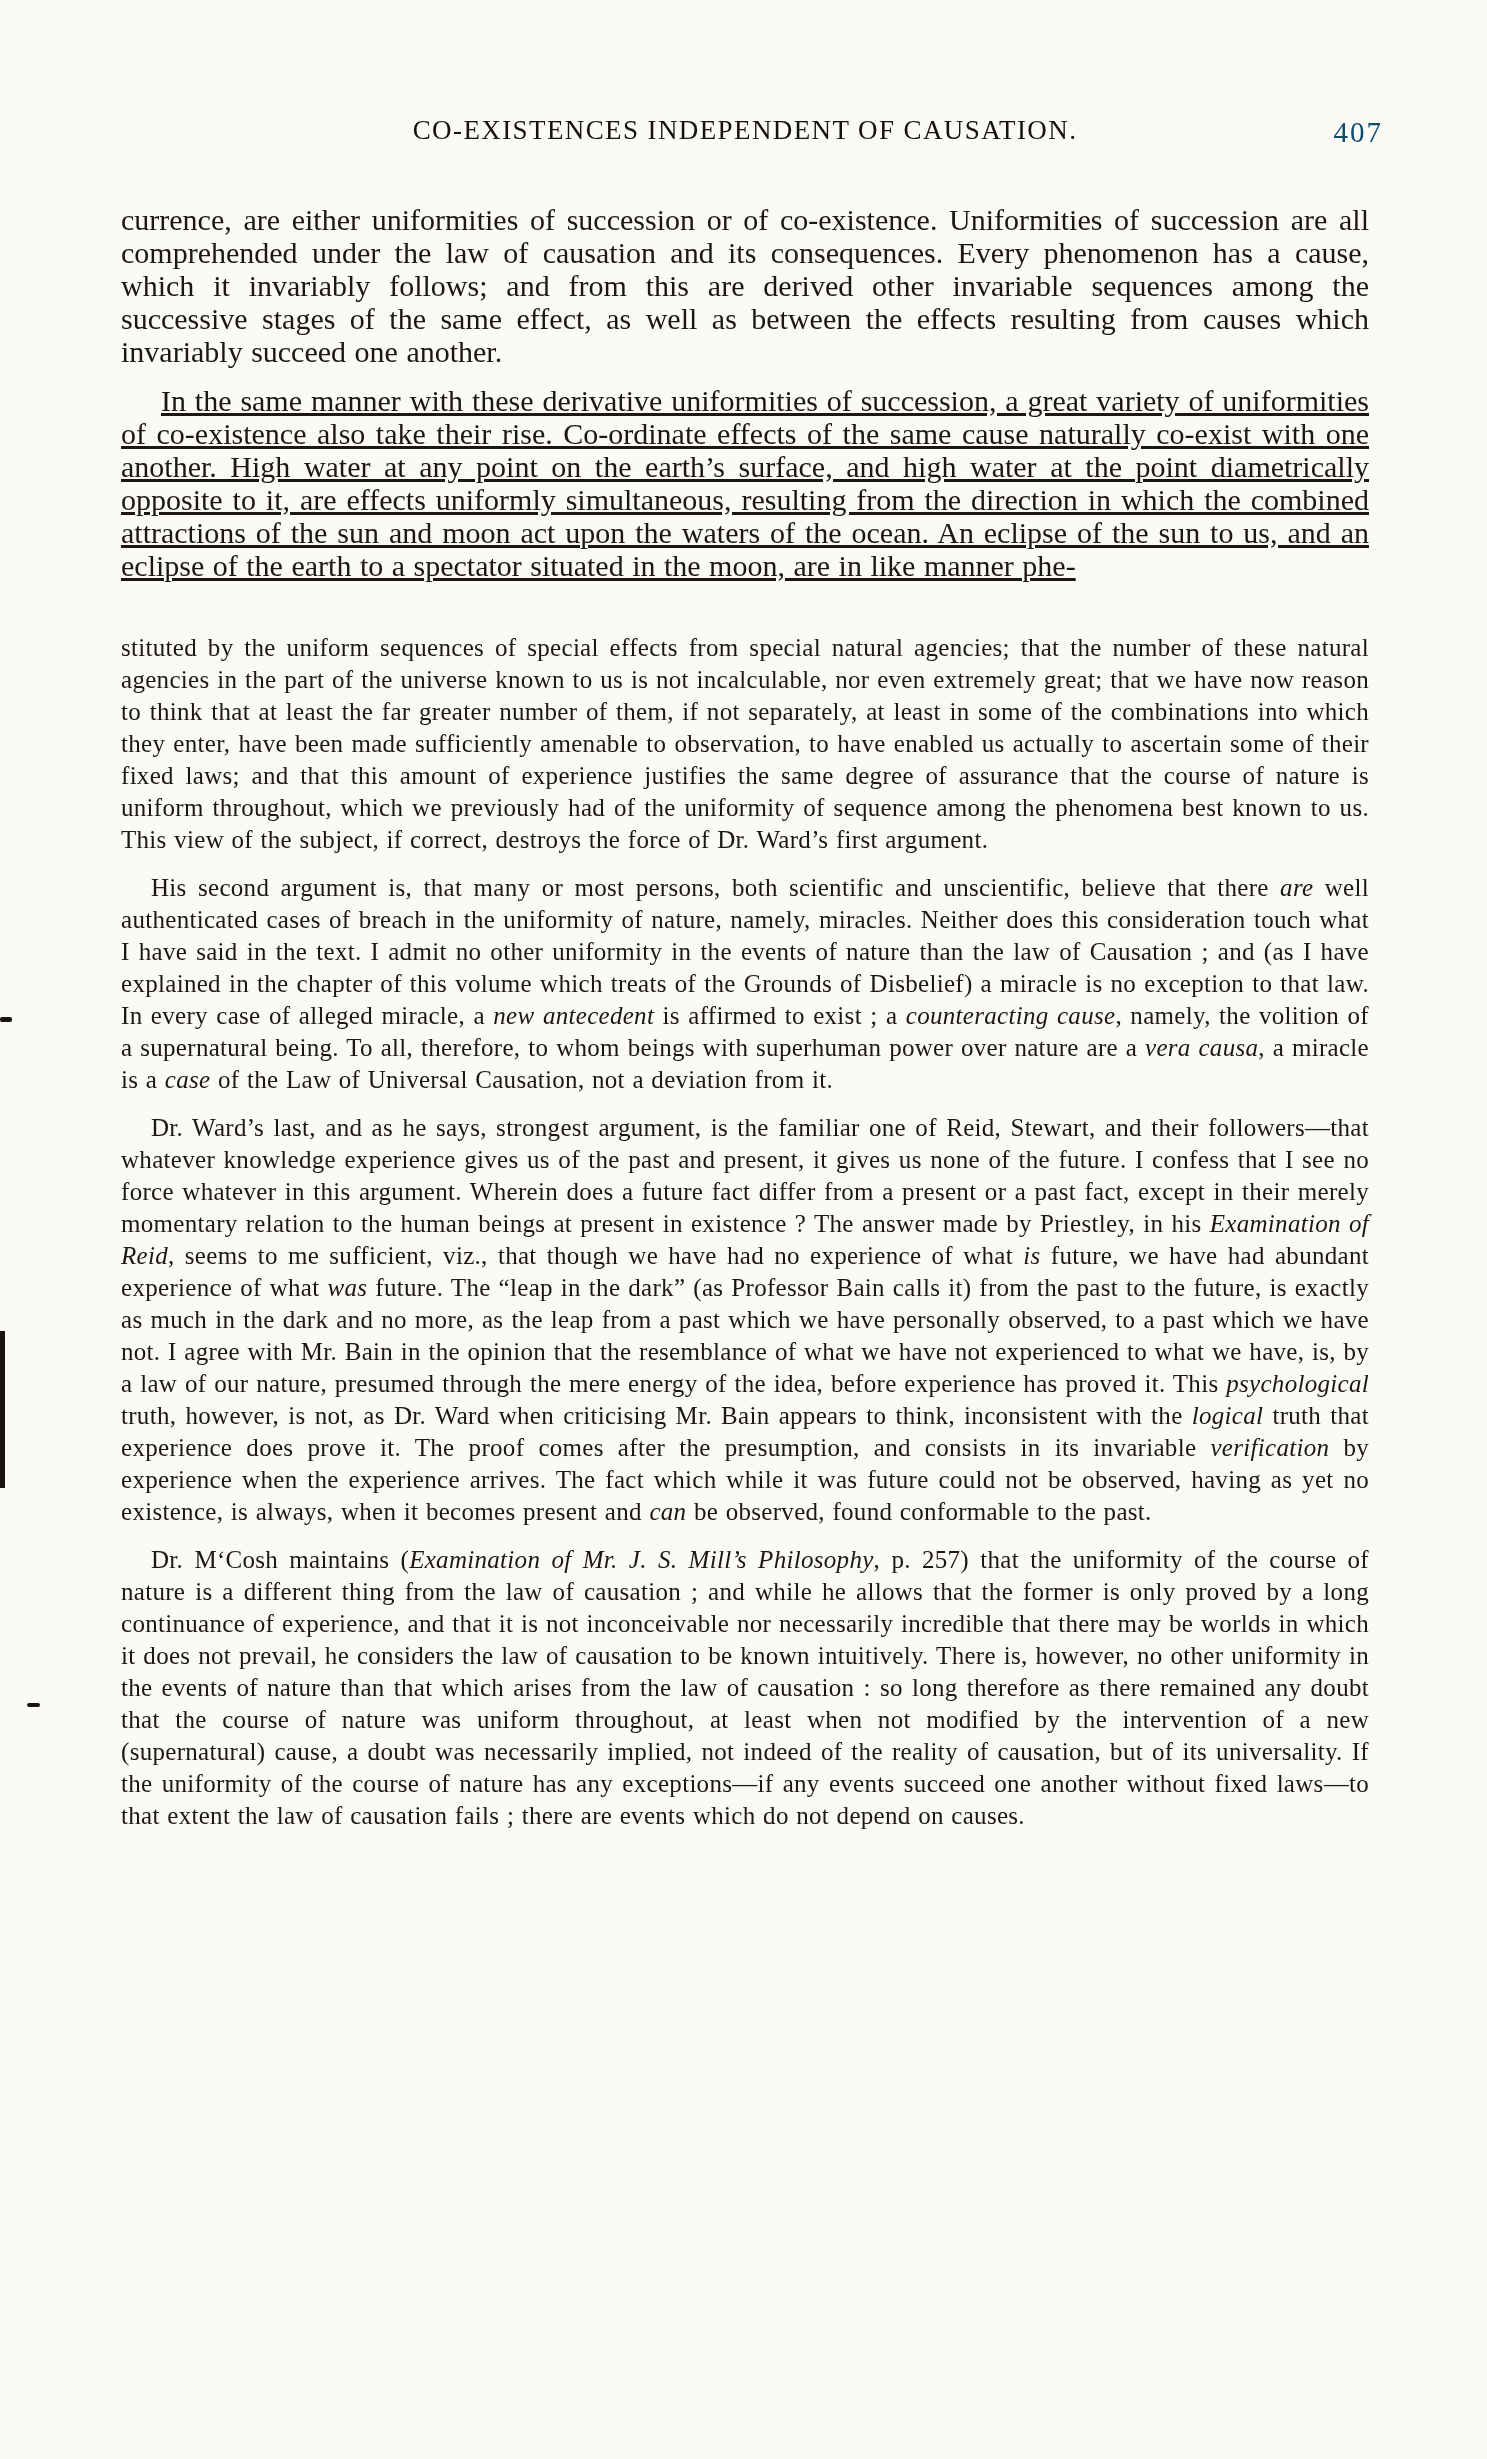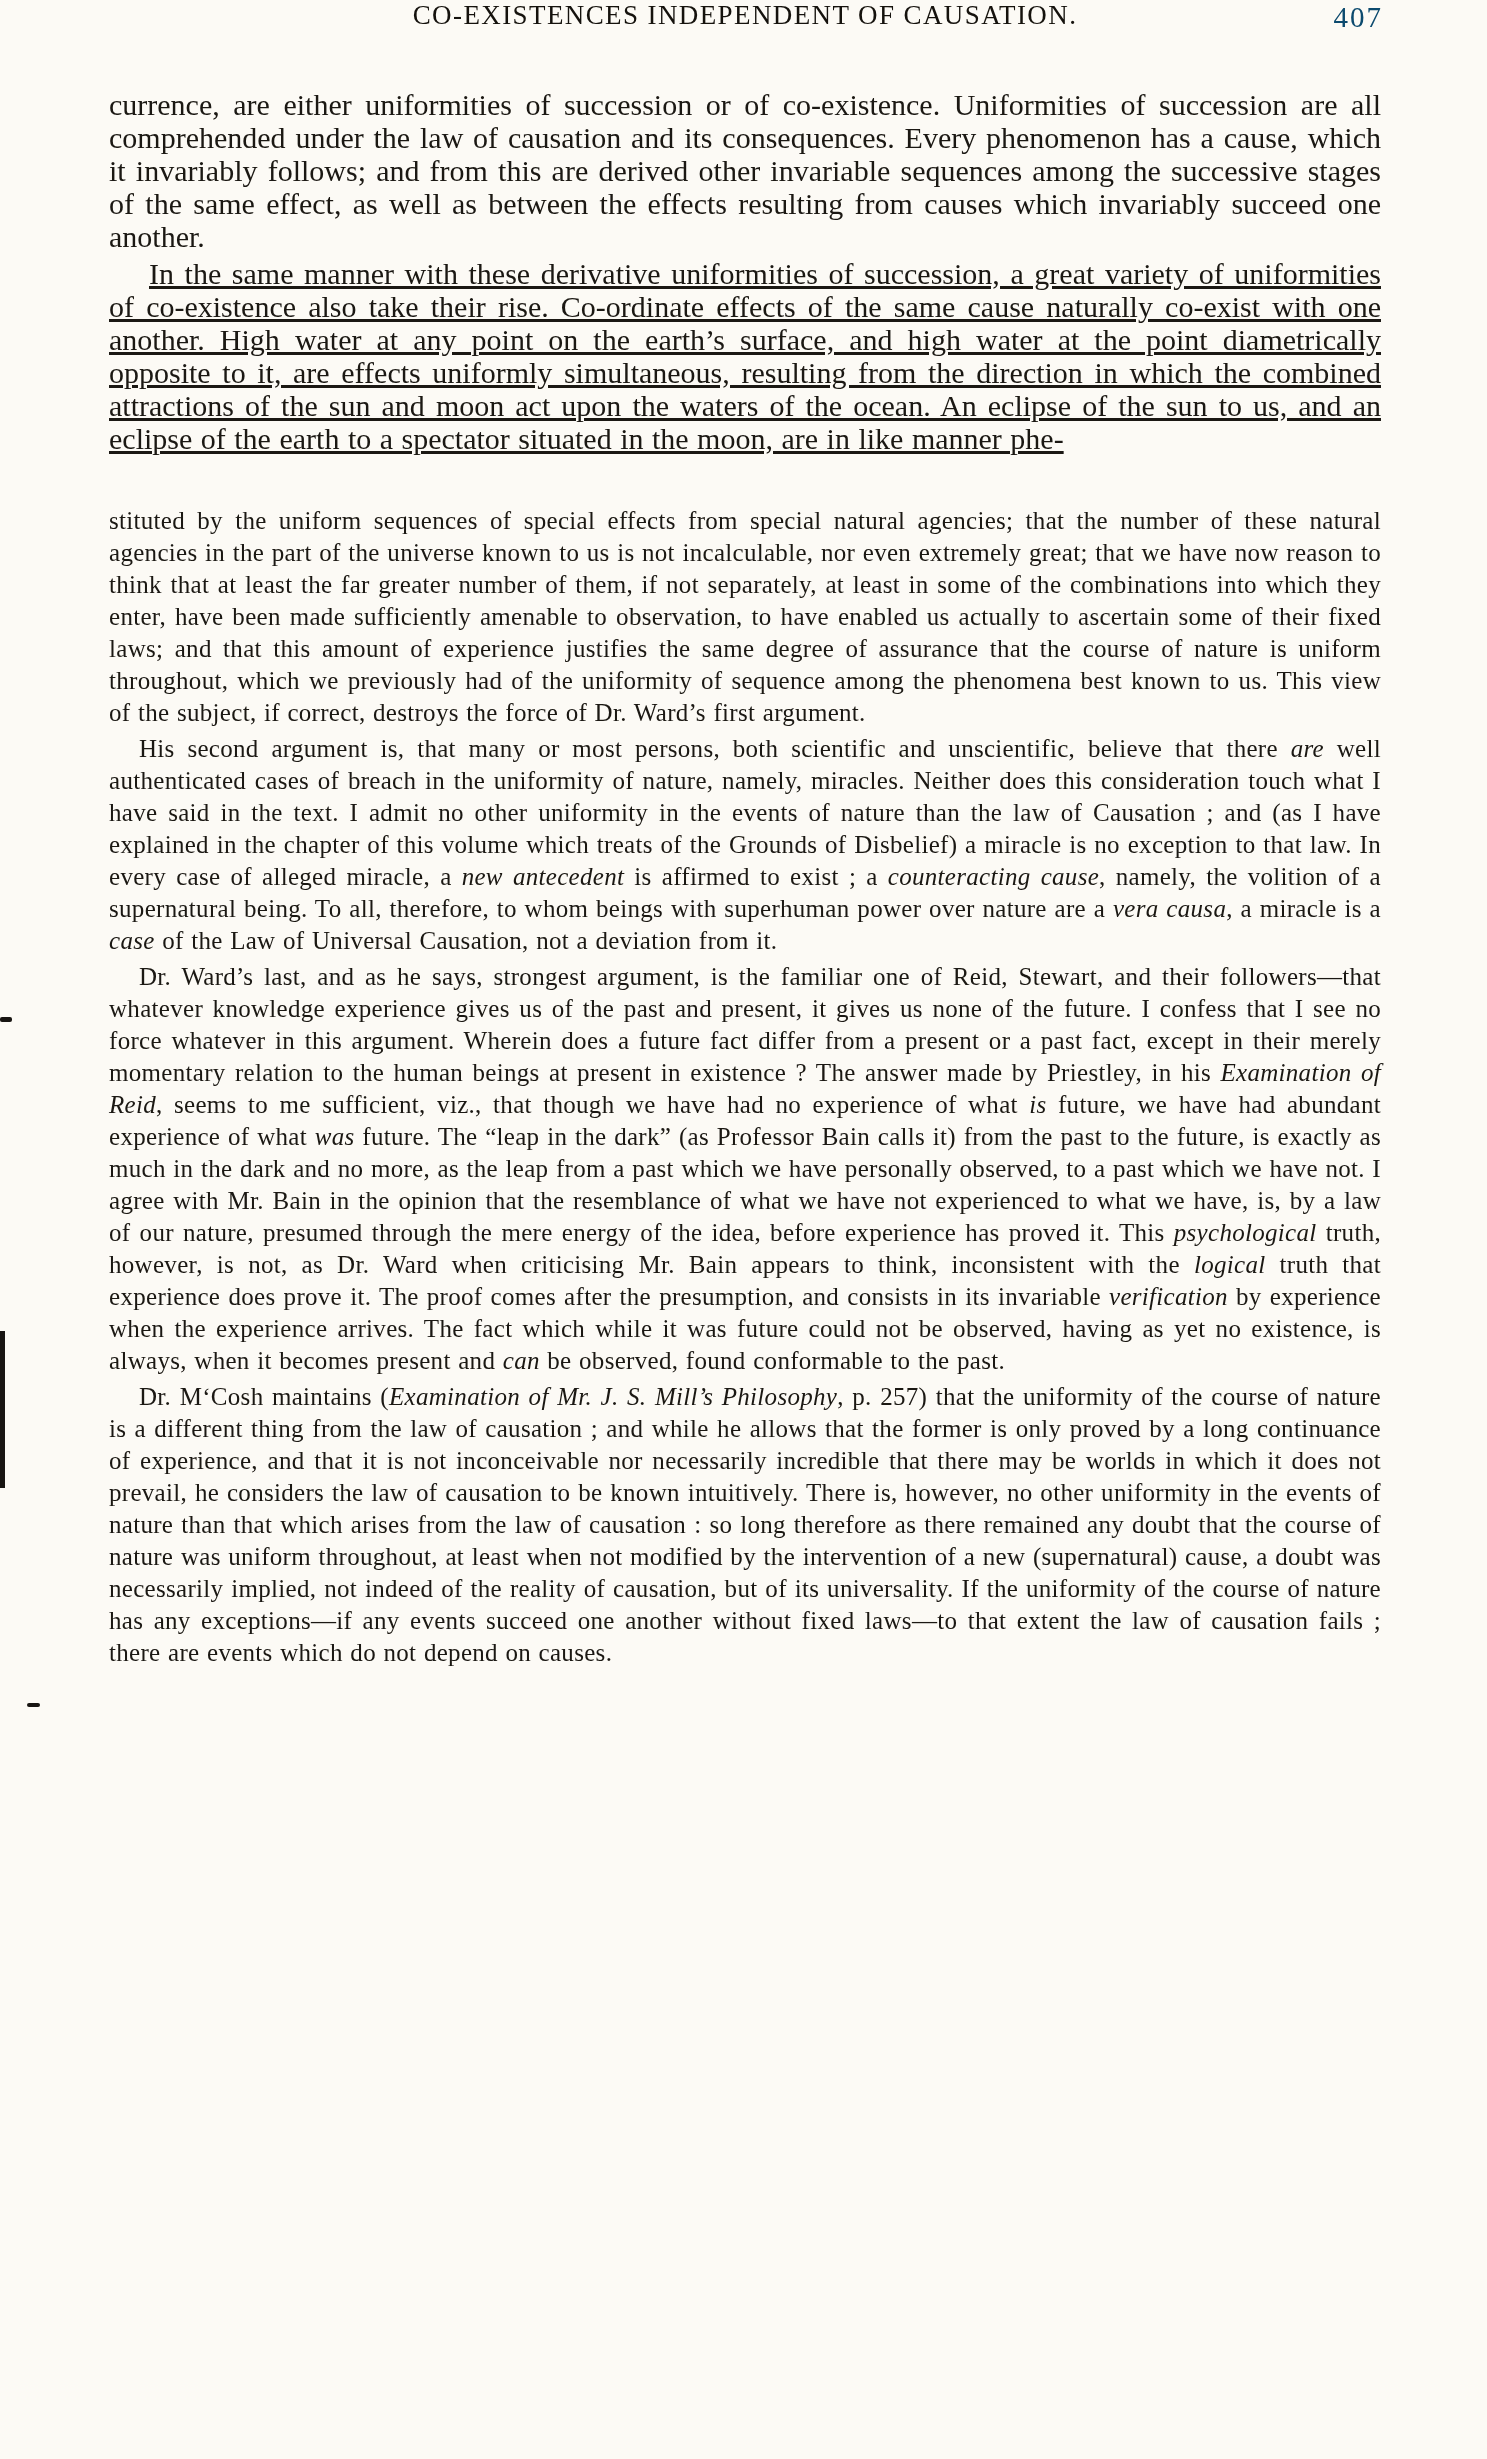--- a/index.html
+++ b/index.html
@@ -17,20 +17,21 @@
     overflow: hidden;
   }
   .content {
     position: absolute;
     left: 105px;
     right: 103px;
     top: 0;
   }
   .running-head {
     position: relative;
+    margin-top: 115px;
     height: 36px;
   }
   .head-title {
     text-align: center;
     font-size: 27px;
     letter-spacing: 1.4px;
     color: #15120d;
     white-space: nowrap;
   }
   .folio {
@@ -49,21 +50,21 @@
     word-spacing: 1px;
   }
   .footnote-text {
     margin-top: 50px;
     font-size: 25px;
     line-height: 32px;
     text-align: justify;
     letter-spacing: 0.3px;
     word-spacing: 1px;
   }
-  .para { margin: 4px; }
+  .para { margin: 16px; }
   .body-text .indent { text-indent: 40px; text-decoration: underline; }
   .footnote-text .indent { text-indent: 30px; }
   i { }
   
   .artifact { position: absolute; background: #181512; }
   .art1 { left: 0; top: 1017px; width: 12px; height: 5px; border-radius: 2px; }
   .art2 { left: 0; top: 1331px; width: 5px; height: 157px; }
   .art3 { left: 27px; top: 1703px; width: 13px; height: 4px; border-radius: 2px; }
 </style>
 </head>

